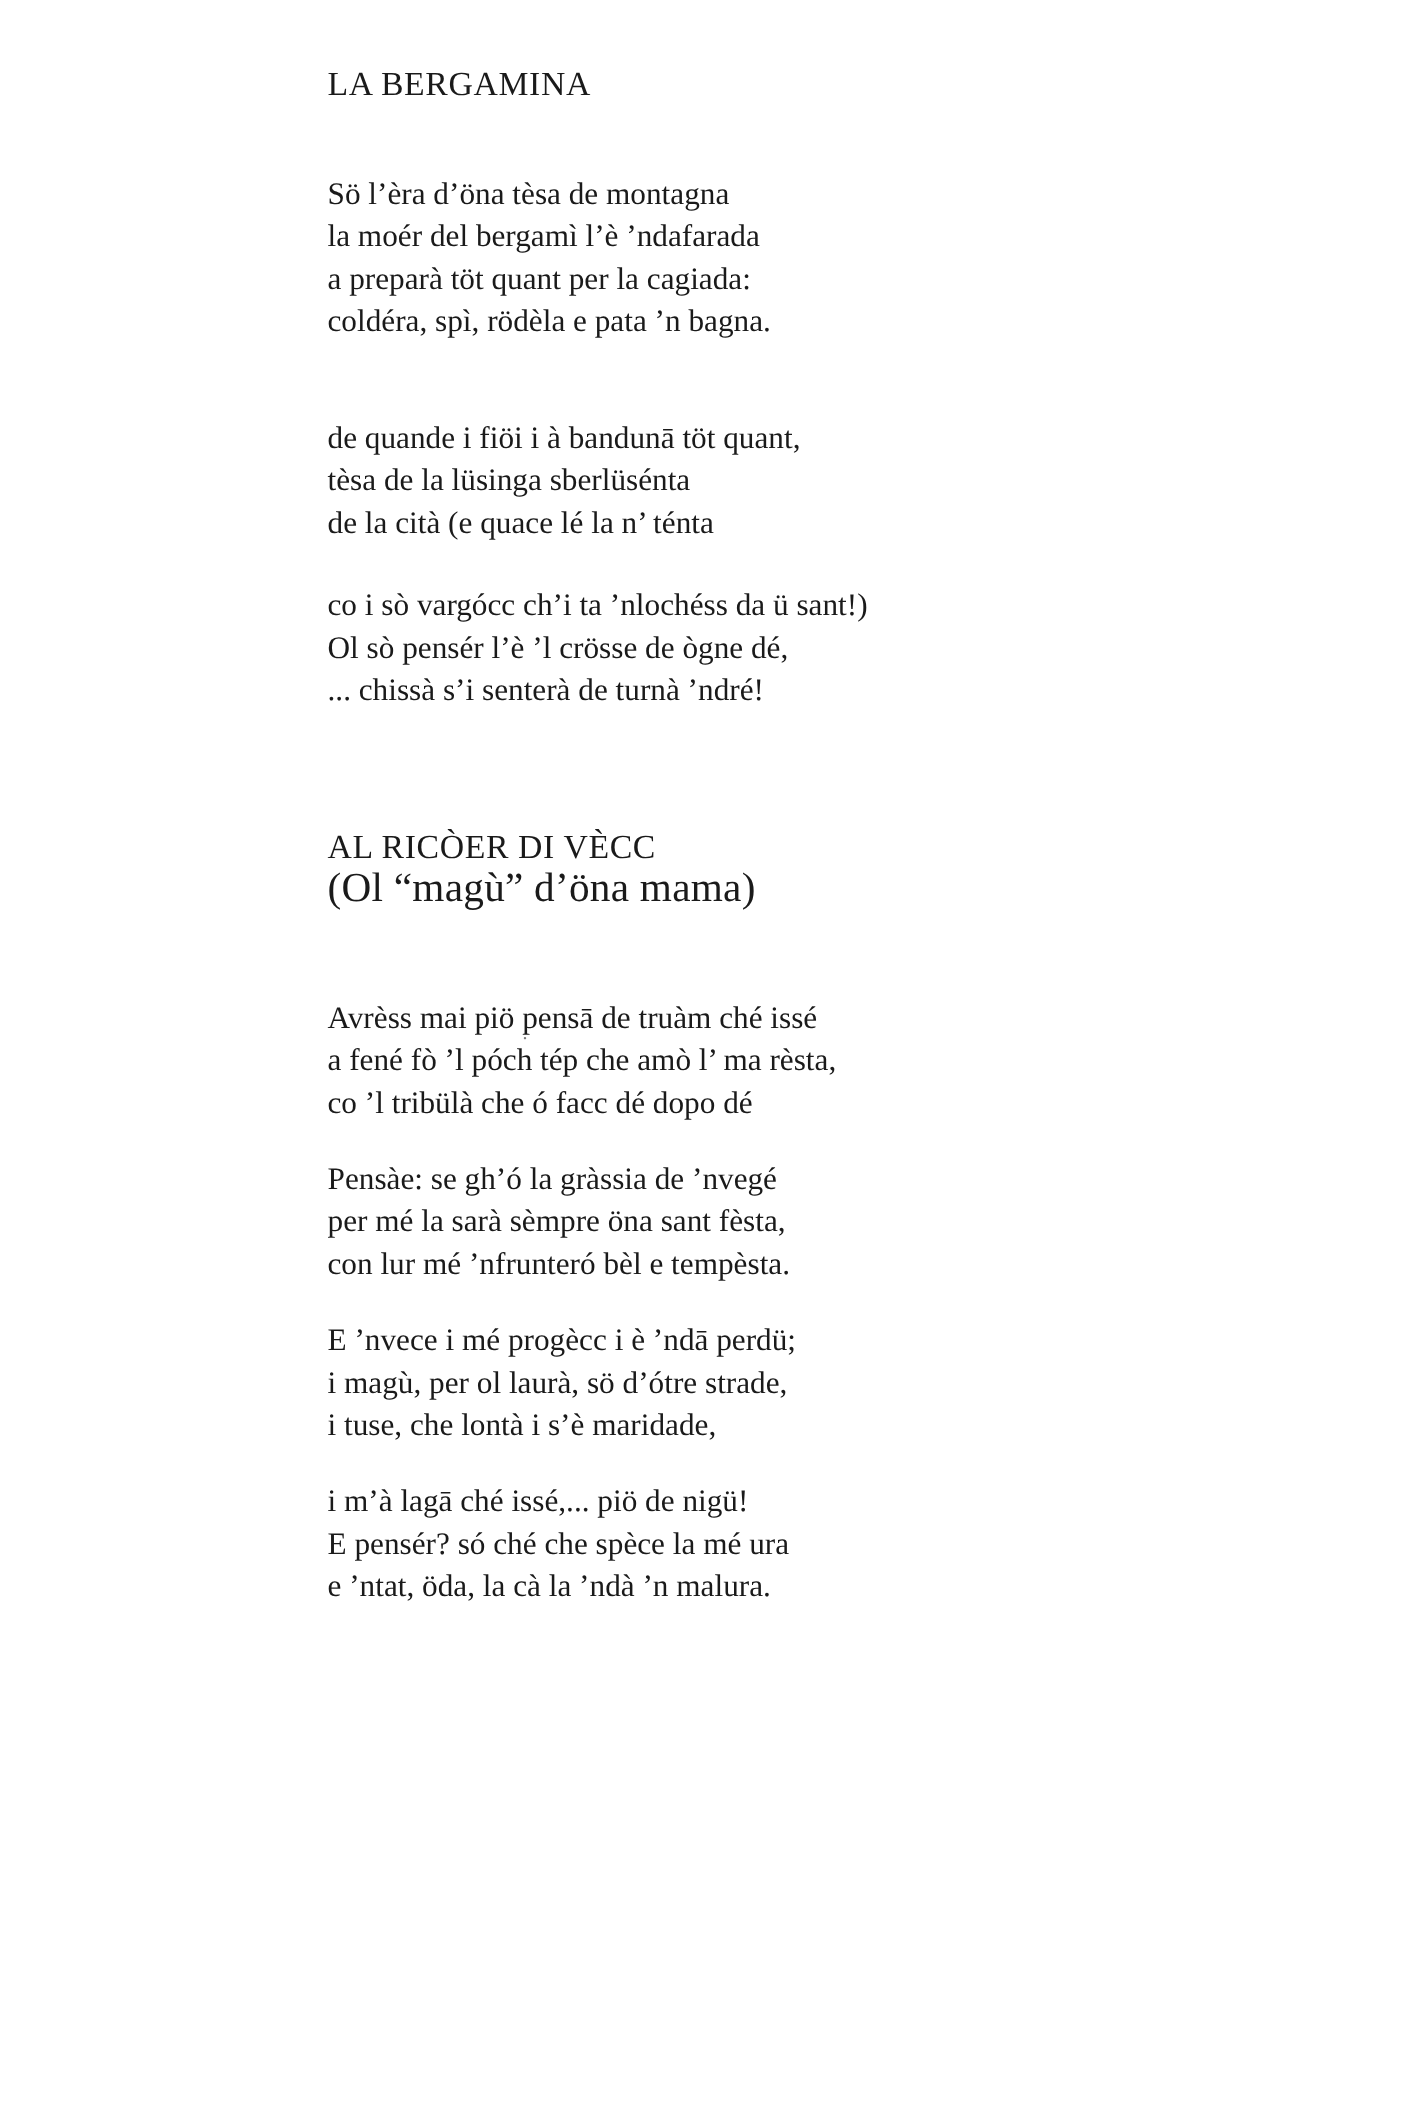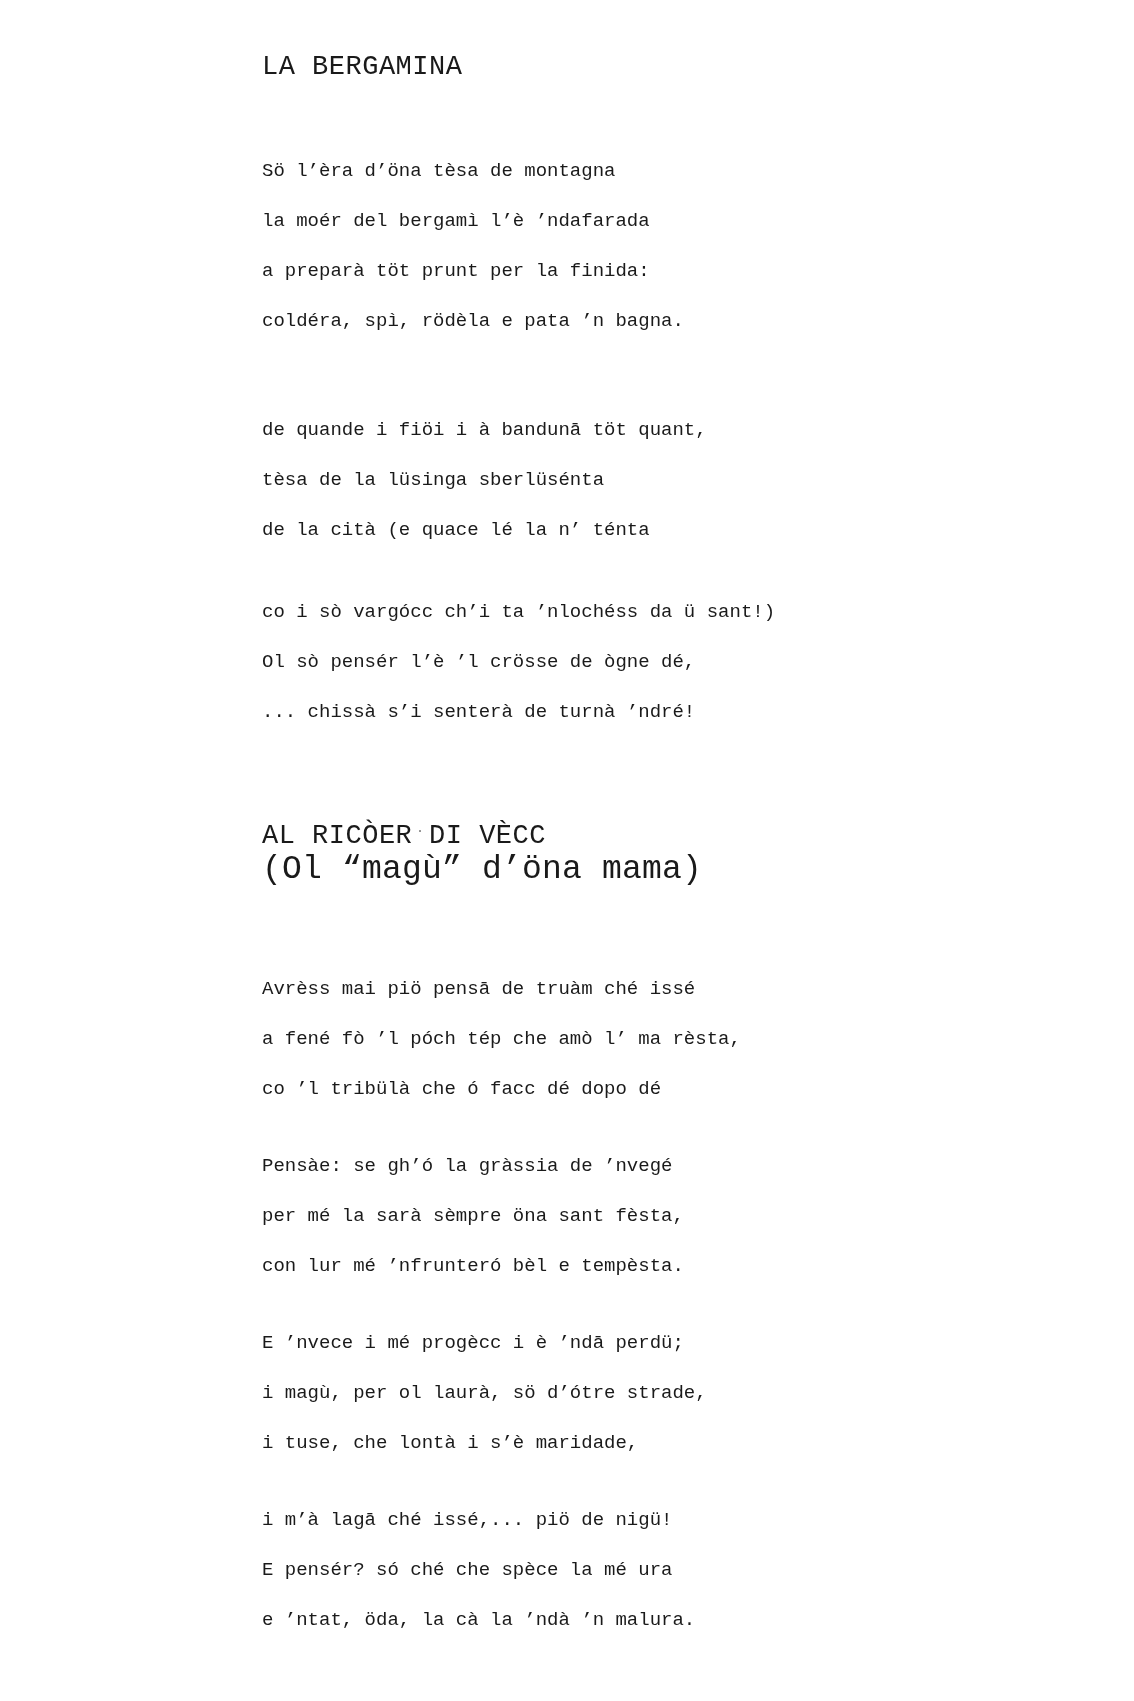--- a/index.html
+++ b/index.html
@@ -17,45 +17,43 @@
   .page {
     position: relative;
     width: 1134px;
     height: 1701px;
     box-sizing: border-box;
     padding: 40px 70px 40px 70px;
   }
   .content {
     margin-left: 192px;
     width: 760px;
-    font-family: Liberation Mono, monospace;
   }
   .poem-title {
     font-size: 27px;
     letter-spacing: 0.5px;
     margin: 0;
     font-weight: normal;
   }
   .poem-title-1 {
     margin-top: 12px;
   }
   .subtitle {
     font-size: 33px;
     margin: 0;
     font-weight: normal;
     letter-spacing: 0.2px;
   }
   .stanza {
     margin: 0;
   }
   .line {
-    font-size: 19px;
+    font-size: 25px;
     line-height: 34px;
     white-space: pre-wrap;
-    margin-top: 16px;
   }
   .gap-title-body {
     height: 56px;
   }
   .stanza-gap {
     height: 27px;
   }
   .stanza-gap-wide {
     height: 32px;
   }
@@ -83,21 +81,21 @@
 
   <div class="content">
 
     <h1 class="poem-title poem-title-1">LA BERGAMINA</h1>
 
     <div class="gap-title-body"></div>
 
     <div class="stanza">
       <div class="line">Sö l’èra d’öna tèsa de montagna</div>
       <div class="line">la moér del bergamì l’è ’ndafarada</div>
-      <div class="line">a preparà töt prunt per la finida:</div>
+      <div class="line">a preparà töt quant per la cagiada:</div>
       <div class="line">coldéra, spì, rödèla e pata ’n bagna.</div>
     </div>
 
     <div class="stanza-gap"></div>
 
 
     <div class="stanza-gap-wide"></div>
 
     <div class="stanza">
       <div class="line">de quande i fiöi i à bandunā töt quant,</div>

